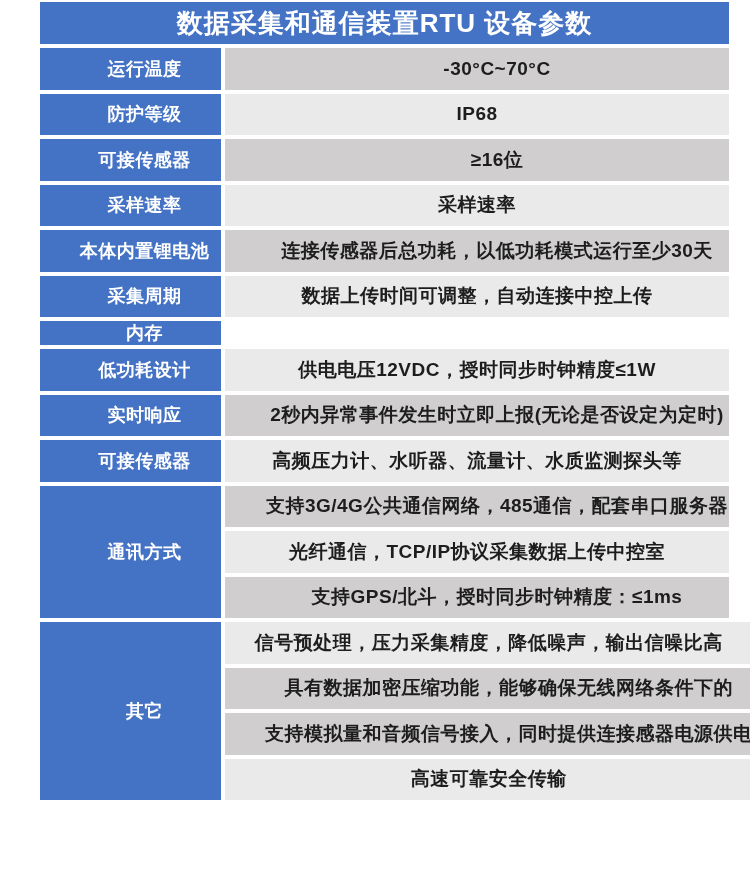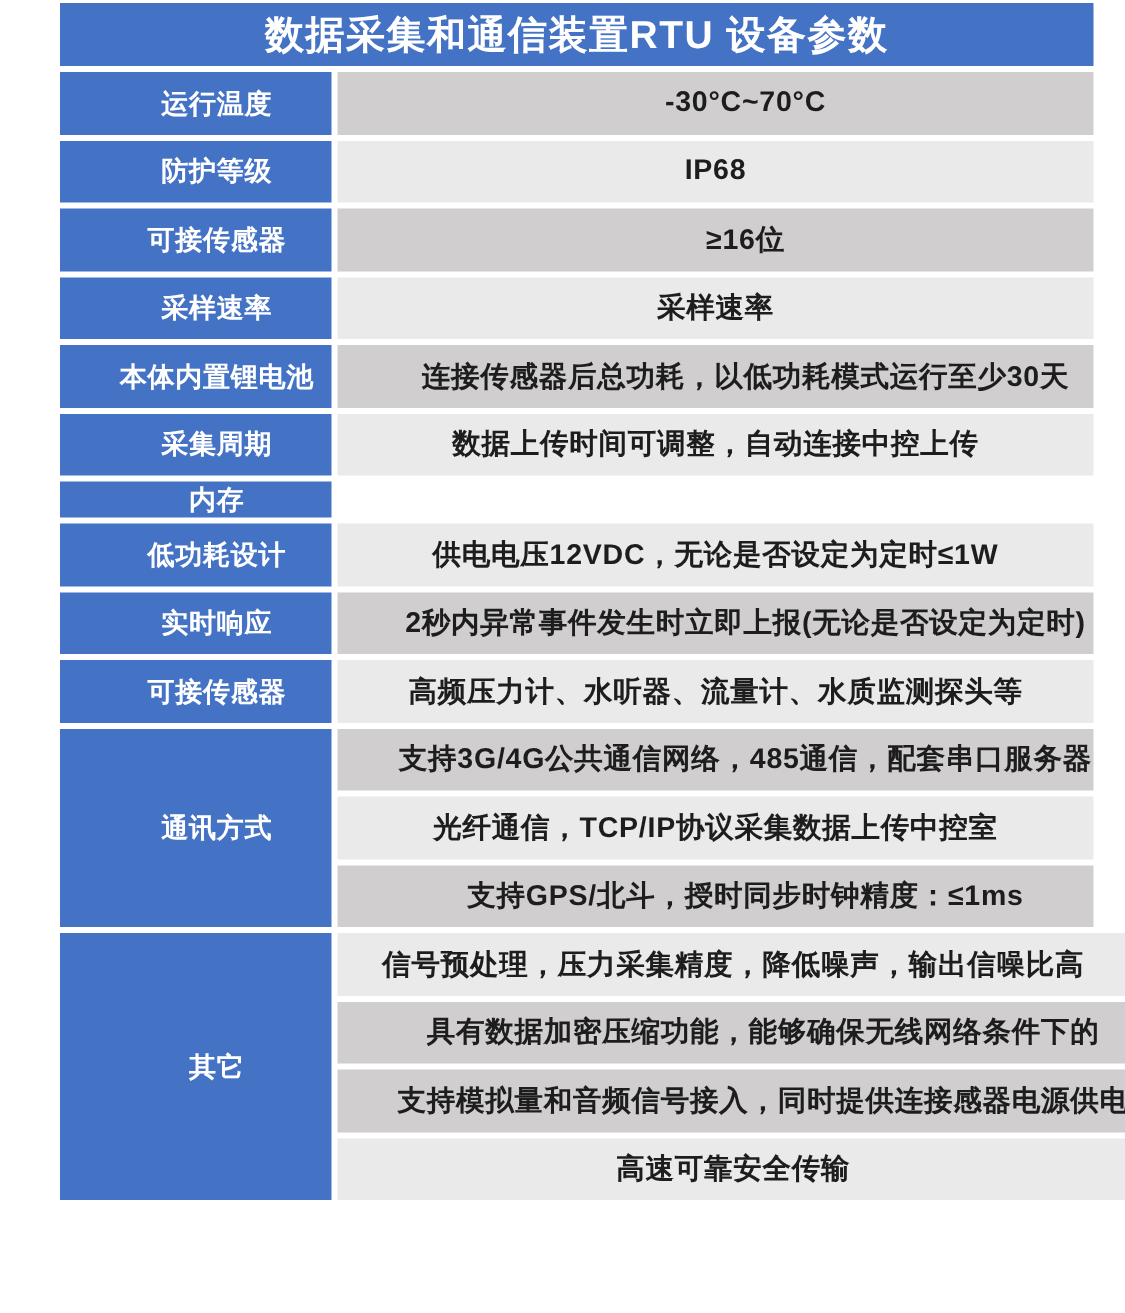--- a/index.html
+++ b/index.html
@@ -116,21 +116,21 @@
     </div>
   </div>
 
   <div class="section">
     <div class="label-cell">内存</div>
   </div>
 
   <div class="section">
     <div class="label-cell">低功耗设计</div>
     <div class="values">
-      <div class="value-cell light">供电电压12VDC，无论是否设定为定时≤1W</div>
+      <div class="value-cell light">供电电压12VDC，授时同步时钟精度≤1W</div>
     </div>
   </div>
 
   <div class="section">
     <div class="label-cell">实时响应</div>
     <div class="values">
       <div class="value-cell dark">2秒内异常事件发生时立即上报(无论是否设定为定时)</div>
     </div>
   </div>
 

